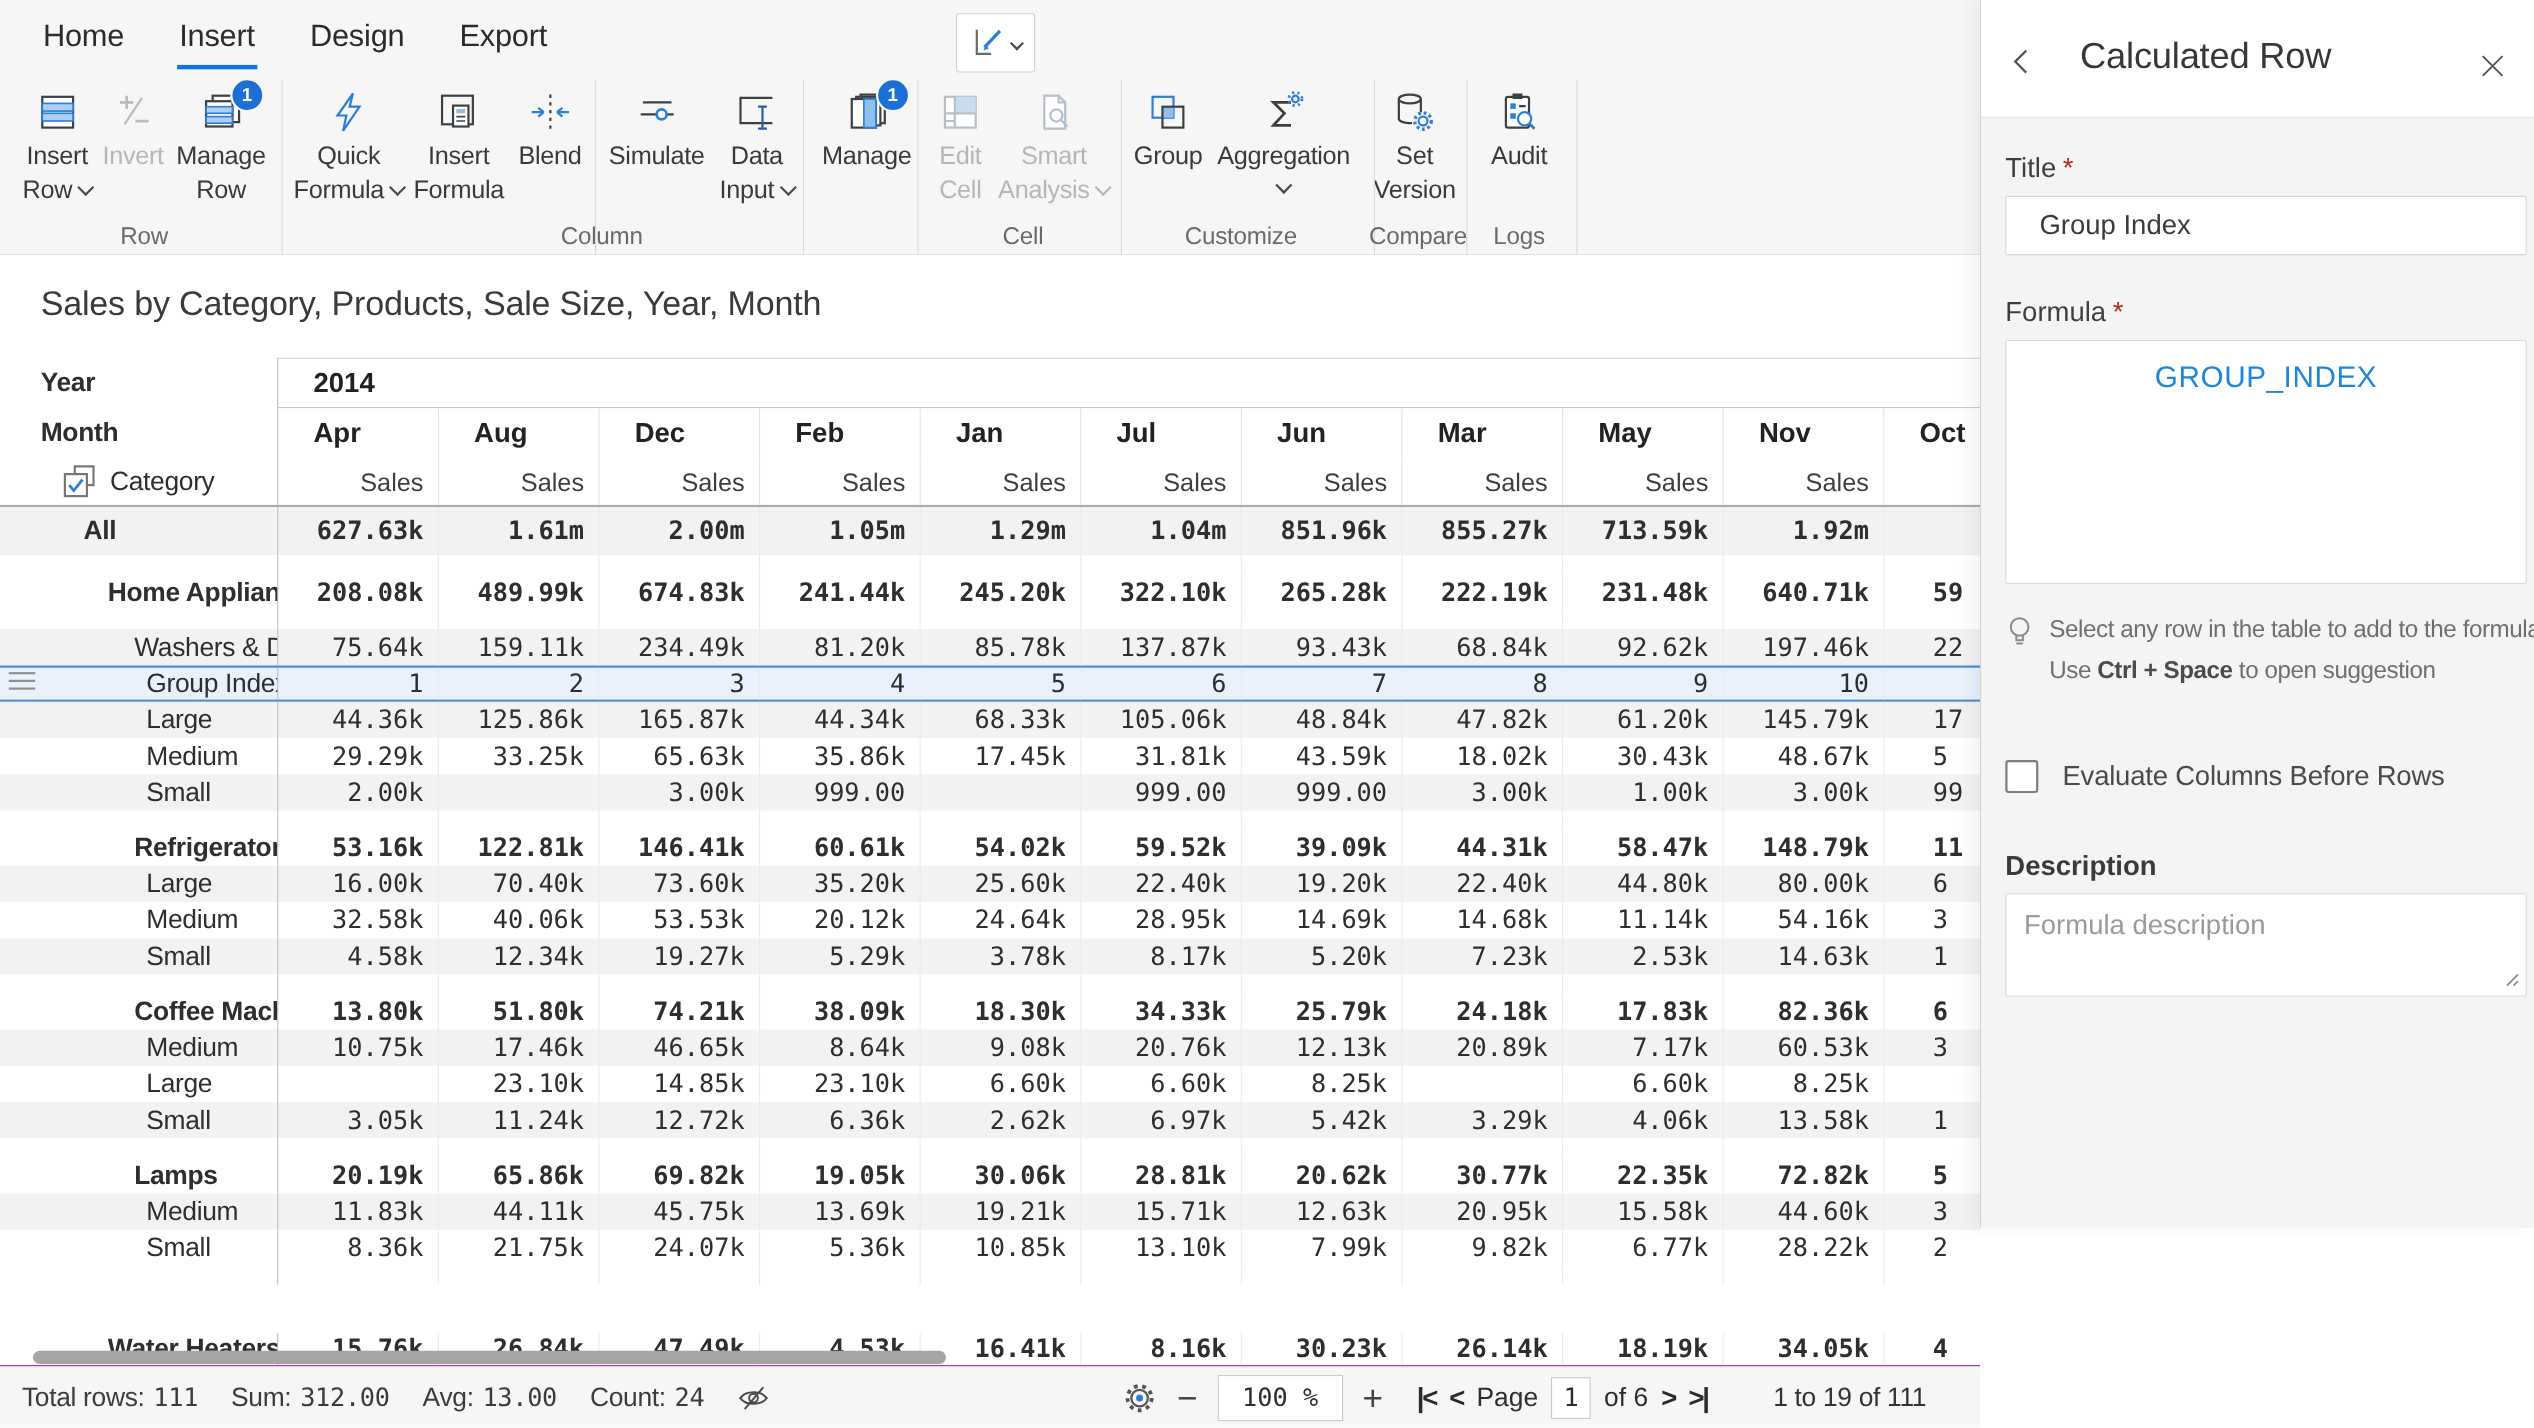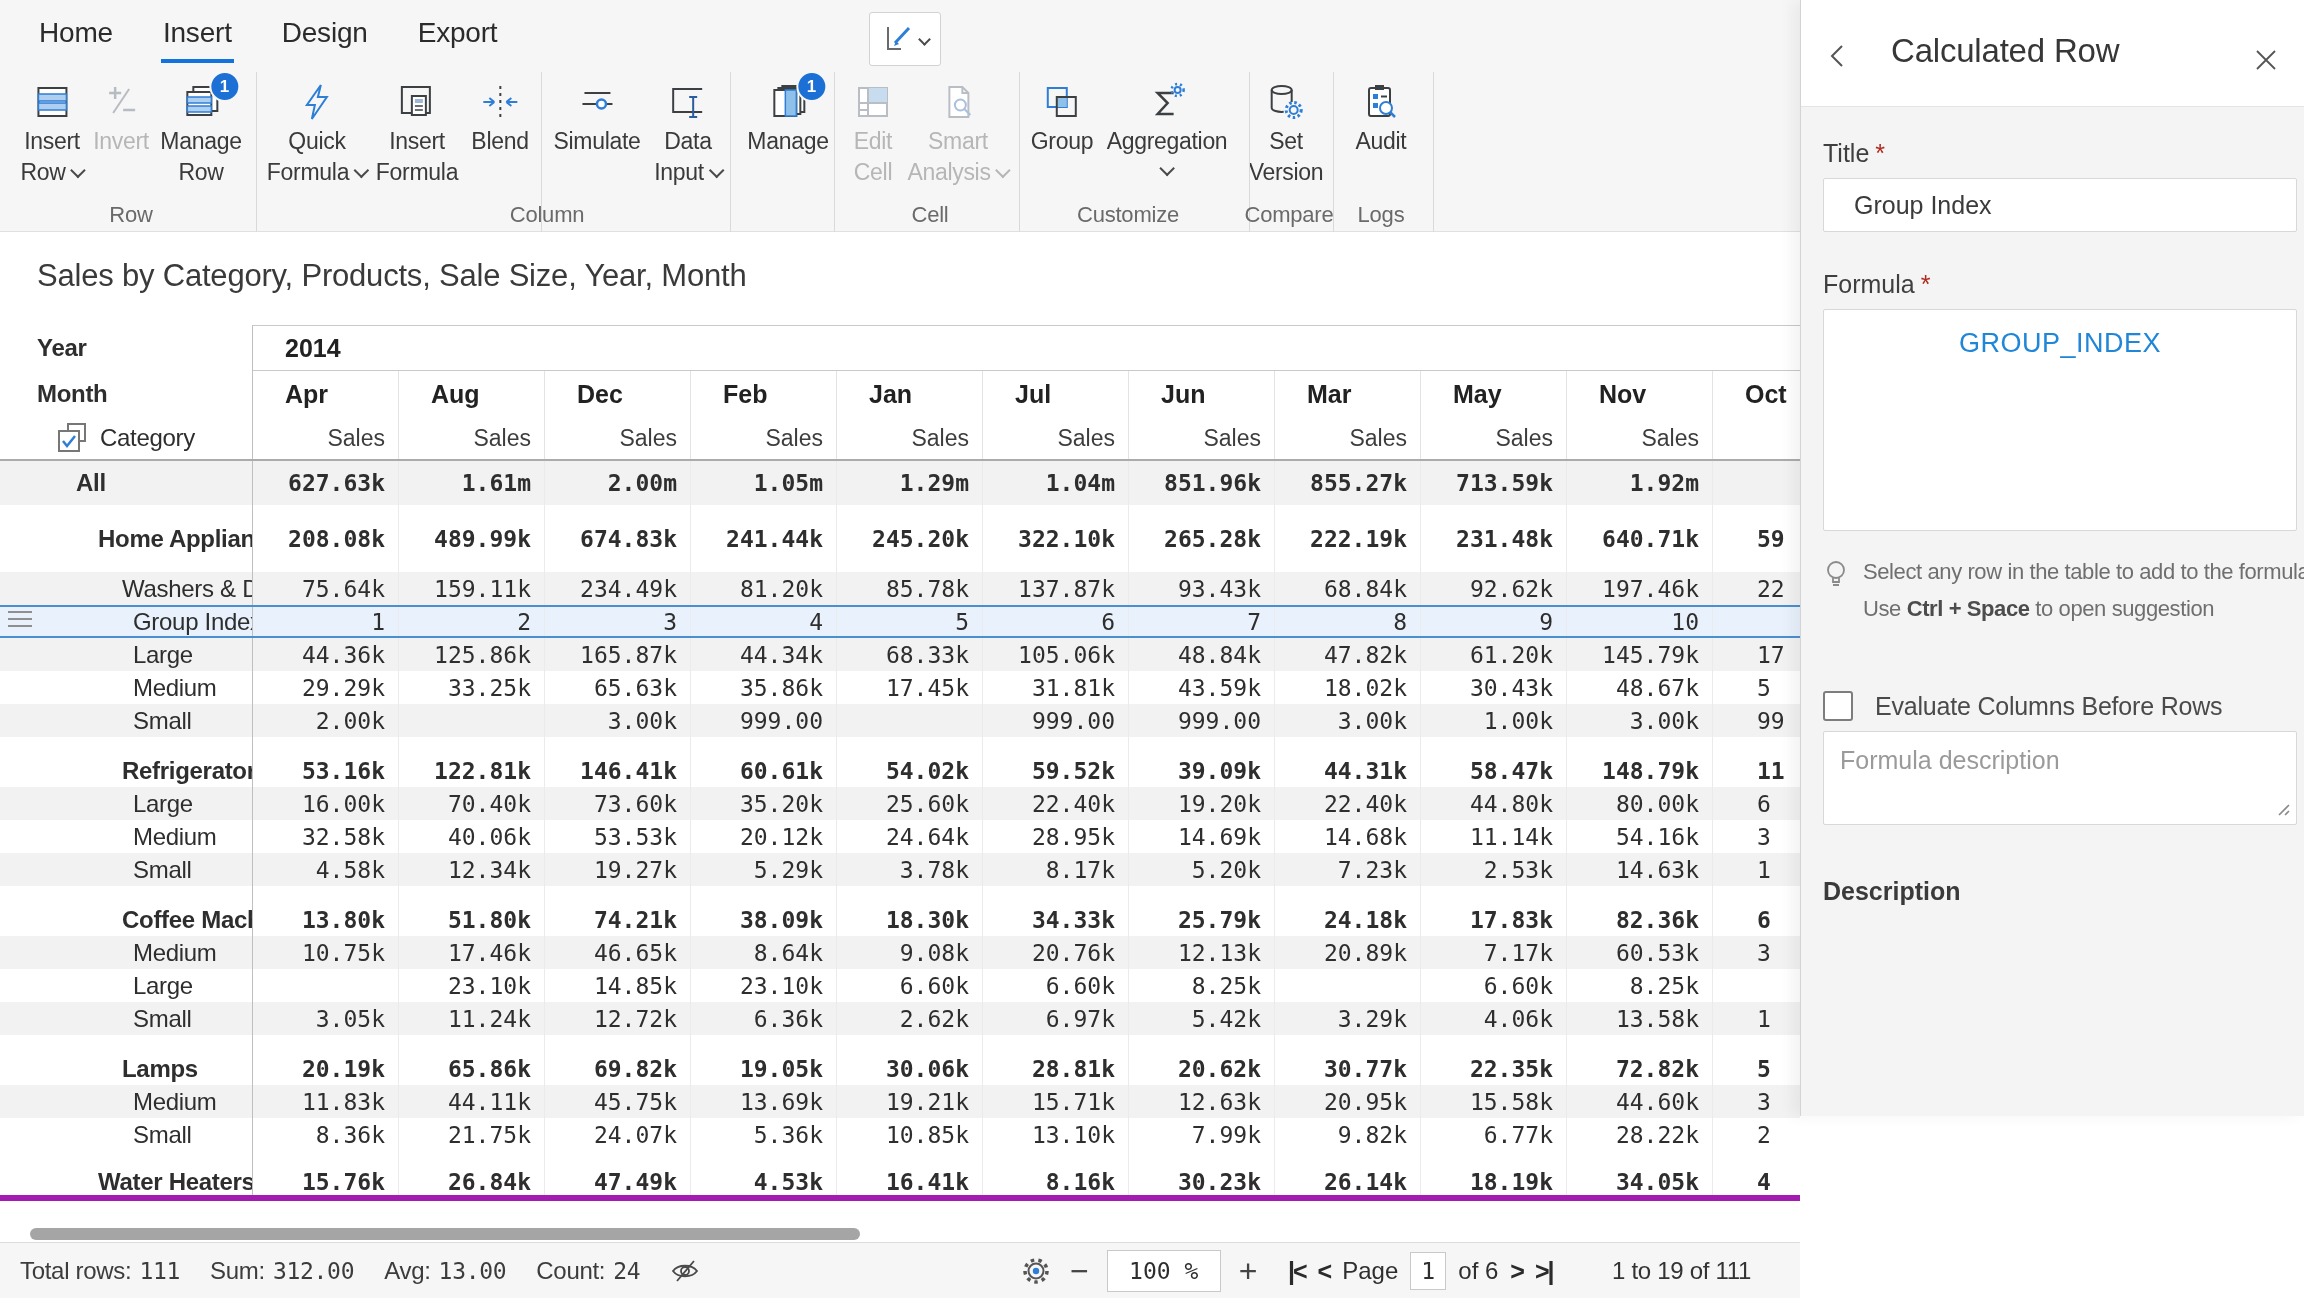--- a/index.html
+++ b/index.html
@@ -47,21 +47,21 @@
   .hrow-month{height:46px;}
   .mcell{justify-content:flex-start;padding-left:32px;padding-right:0;font-family:"Liberation Sans",sans-serif;font-size:25px;font-weight:bold;color:#222;border-right:1px solid #e3e3e3;}
   .hrow-cat{height:44px;border-bottom:2px solid #ababab;}
   .scell{font-family:"Liberation Sans",sans-serif;font-size:23px;color:#3d3d3d;border-right:1px solid #e3e3e3;}
   .catwrap{display:flex;align-items:center;gap:10px;padding-left:54px;}
   .trow{height:33px;}
   .trow.tall{height:44px;}
   .trow.shade{background:#f2f2f2;}
   .trow.bold .pcell, .trow.bold .plabel{font-weight:bold;}
   .trow.hl{background:#e9f2fc;border-top:2px solid #4a90cf;border-bottom:2px solid #4a90cf;height:33px;box-sizing:border-box;}
-  .trow.last{border-bottom:6px solid #a21caf;}
+  .trow.last{border-bottom:4px solid #a21caf;margin-top:44px;}
   .rgap{height:17px;background:#fff;}
   .lvl0{padding-left:76px;} .lvl1{padding-left:98px;} .lvl2{padding-left:122px;} .lvl3{padding-left:133px;}
   #drag-handle{position:absolute;left:8px;top:379px;width:24px;height:16px;display:flex;flex-direction:column;justify-content:space-between;}
   #drag-handle span{display:block;height:2px;background:#8f8f8f;}
   #hscroll{position:absolute;left:0;top:996px;width:1800px;height:14px;}
   #hthumb{position:absolute;left:30px;top:0;width:830px;height:12px;border-radius:6px;background:#a5a5a5;}
 
   
   #statusbar{position:absolute;left:0;top:1242px;width:1800px;height:56px;background:#f6f6f6;border-top:1px solid #dcdcdc;box-sizing:border-box;}
   #stats{position:absolute;left:20px;top:0;height:56px;display:flex;align-items:center;gap:30px;}
@@ -826,26 +826,26 @@
           <span>Select any row in the table to add to the formula.</span><br>
           <span><span>Use </span><b>Ctrl + Space</b><span> to open suggestion</span></span>
         </span>
       </div>
 
       <div class="cbrow">
         <span class="cbx"></span>
         <span class="cblabel">Evaluate Columns Before Rows</span>
       </div>
 
+      <div id="desc-label">Description</div>
       <div id="desc-area">
         <textarea id="desc-input" placeholder="Formula description" style=""></textarea>
         <span id="resize-grip">
           <svg width="16" height="16" viewBox="0 0 16 16">
               <path d="M14 4 L4 14 M14 10 L10 14" stroke="#8a8a8a" stroke-width="1.6"></path>
             </svg>
         </span>
       </div>
-      <div id="desc-label">Description</div>
     </div>
 
   </div>
 
 </div>
 
 </body></html>

